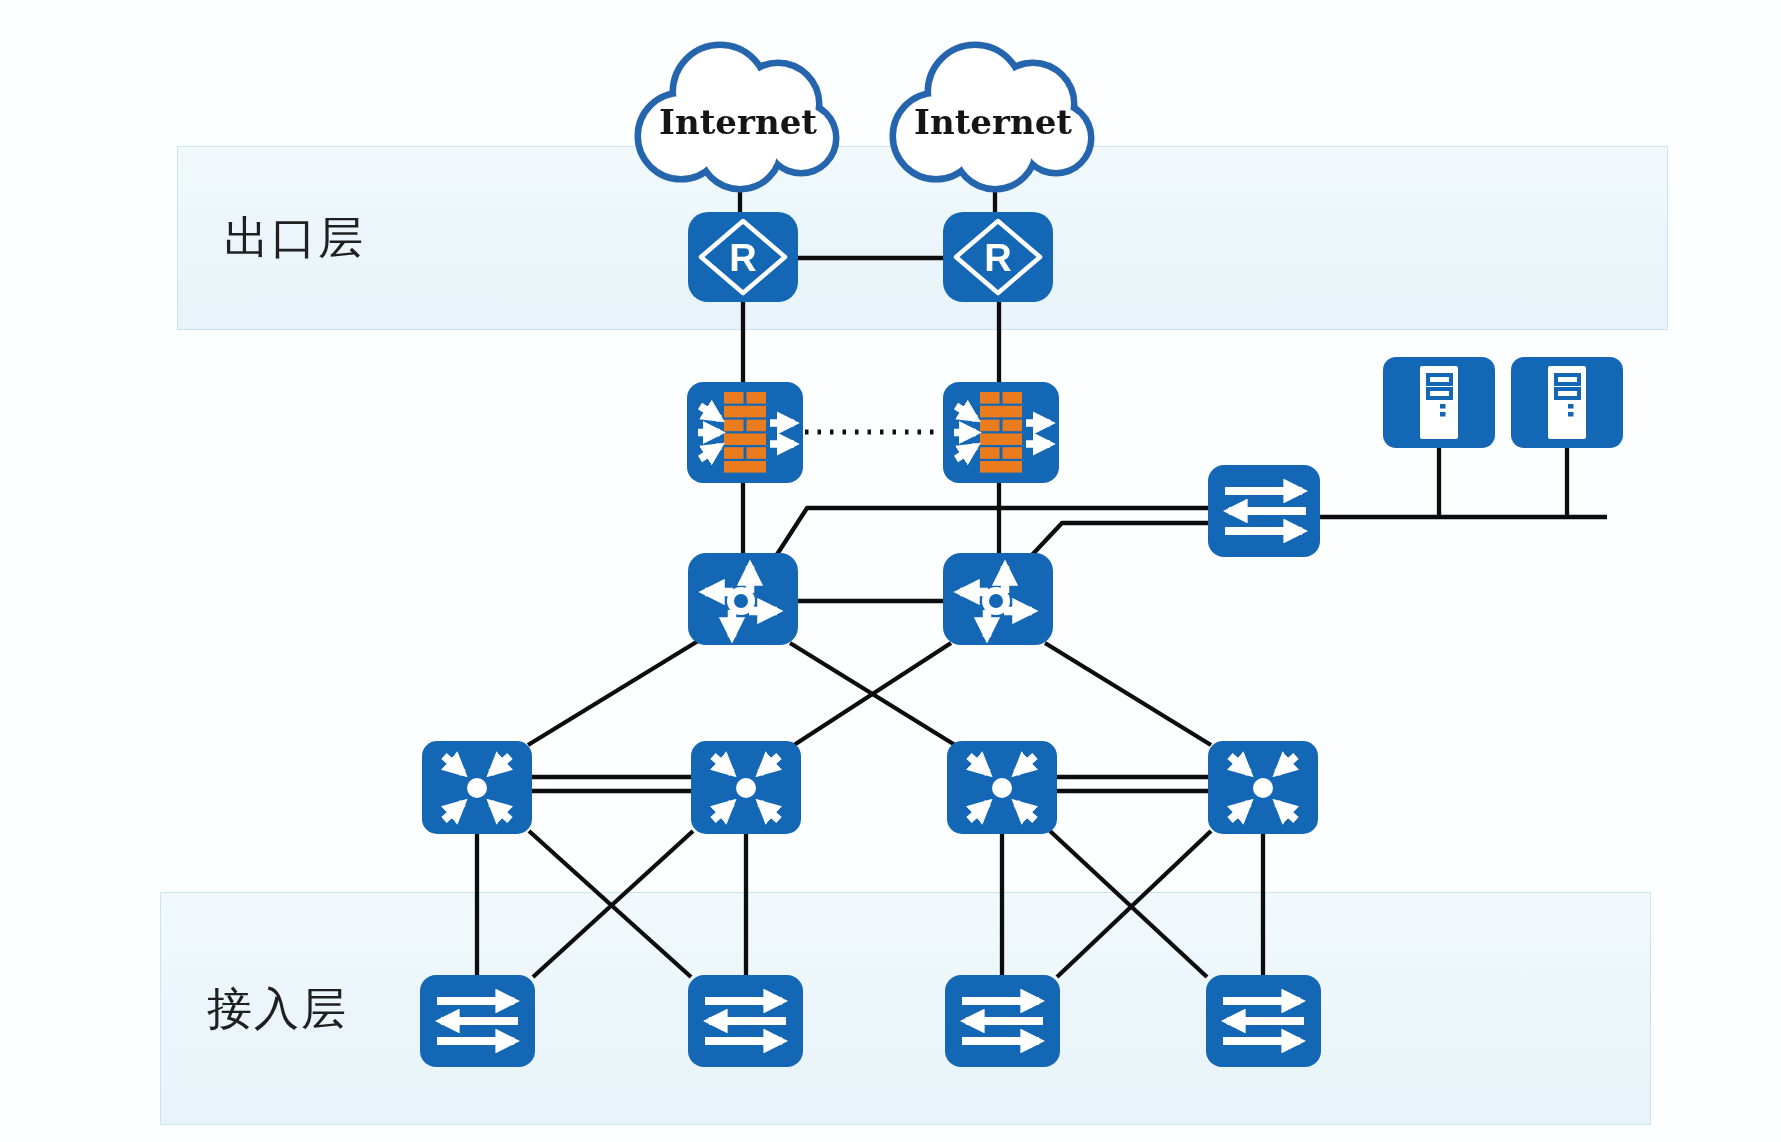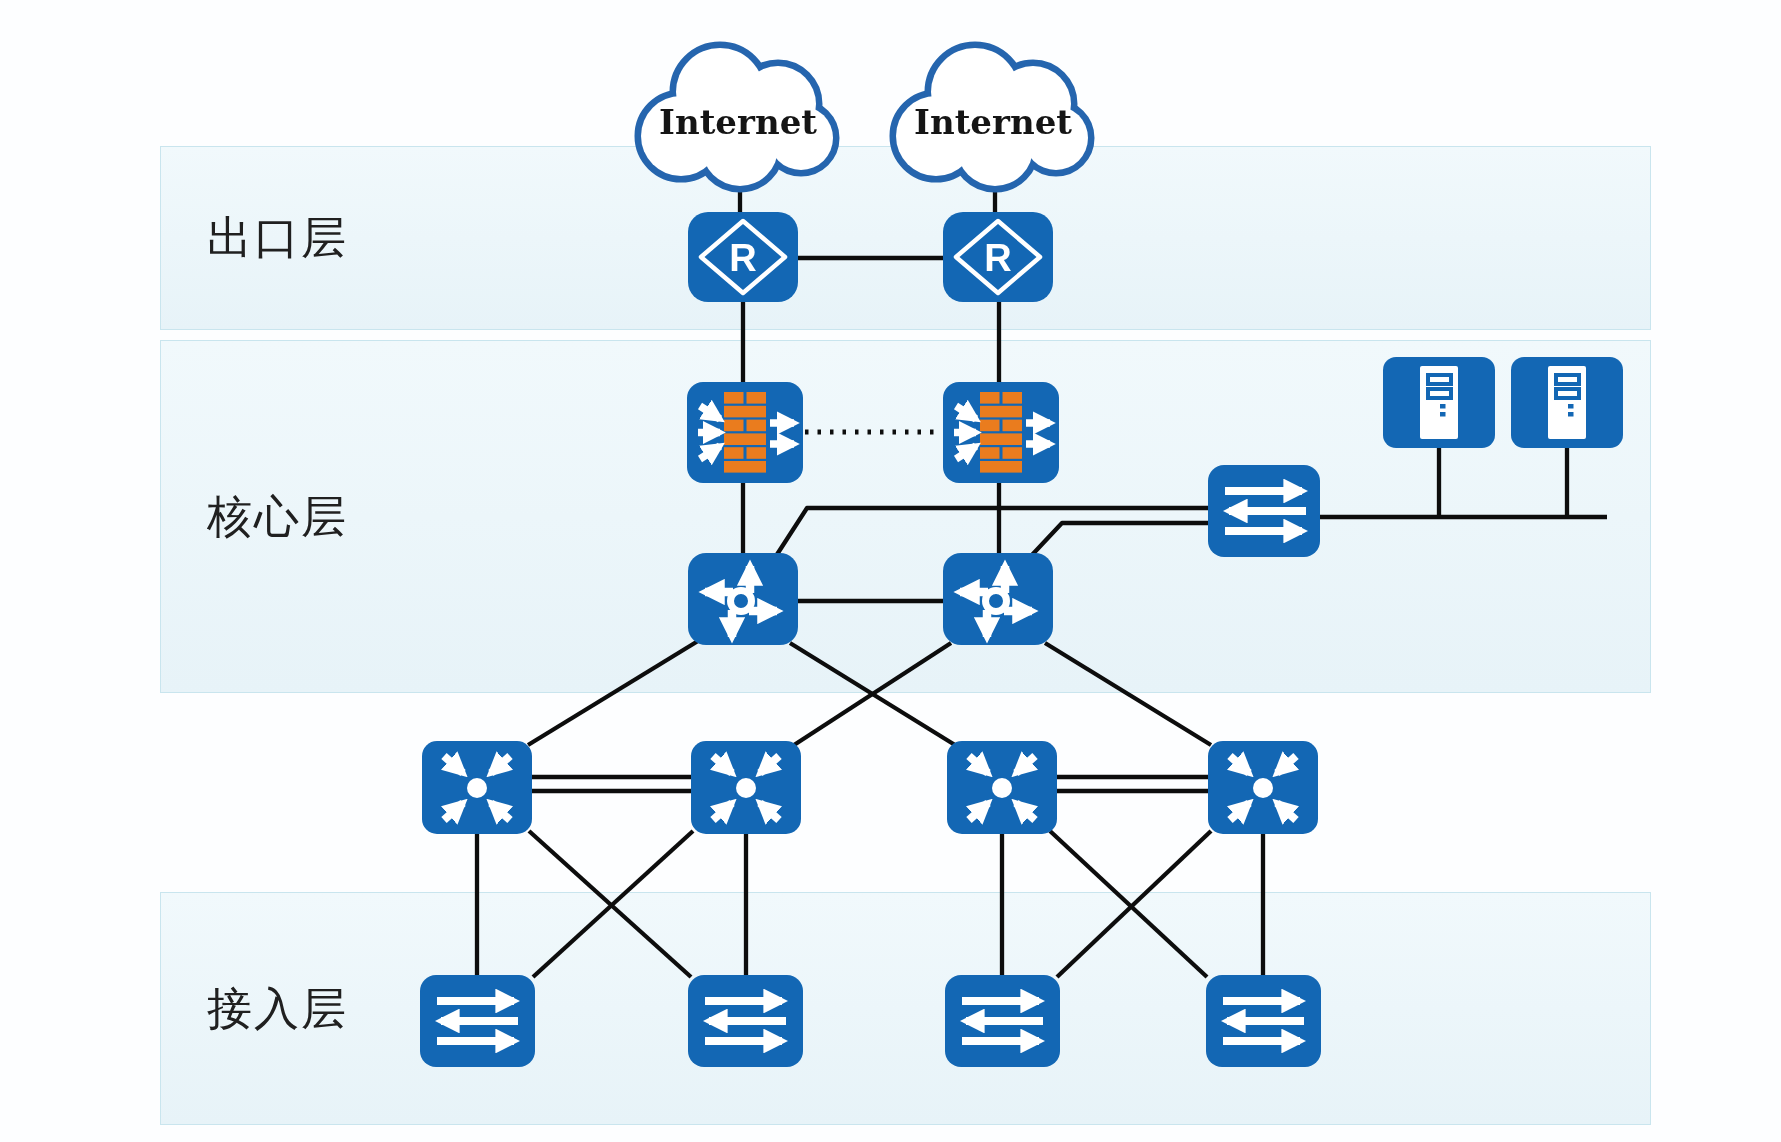--- a/index.html
+++ b/index.html
@@ -9,25 +9,22 @@
         background:linear-gradient(180deg,#f1f9fc 0%,#e7f3f8 100%);
         border:1px solid #c9e5ee;display:flex;align-items:center;padding-left:46px;}
   .band-label{font-size:45px;color:#202020;letter-spacing:2px;white-space:nowrap;}
   svg.diagram{position:absolute;left:0;top:0;}
 </style>
 </head>
 <body>
 
 <div class="canvas">
 
-  <div class="band" style="left: 160px; width: 1491px; top: 146px; height: 184px;">
+  <div class="band" style="left: 177px; width: 1491px; top: 146px; height: 184px;">
     <span class="band-label">出口层</span>
-  </div>
-  <div class="band" style="left: 160px; width: 1491px; top: 340px; height: 353px;">
-    <span class="band-label">核心层</span>
   </div>
   <div class="band" style="left: 160px; width: 1491px; top: 892px; height: 233px;">
     <span class="band-label">接入层</span>
   </div>
 
   <svg id="net-svg" class="diagram" width="1781" height="1142" viewBox="0 0 1781 1142">
     <defs>
       <marker id="ah" viewBox="0 0 10 10" refX="7.5" refY="5" markerWidth="3.1" markerHeight="3.1" orient="auto-start-reverse" markerUnits="strokeWidth">
         <path d="M0 0 L10 5 L0 10 z" fill="#ffffff"></path>
       </marker>

